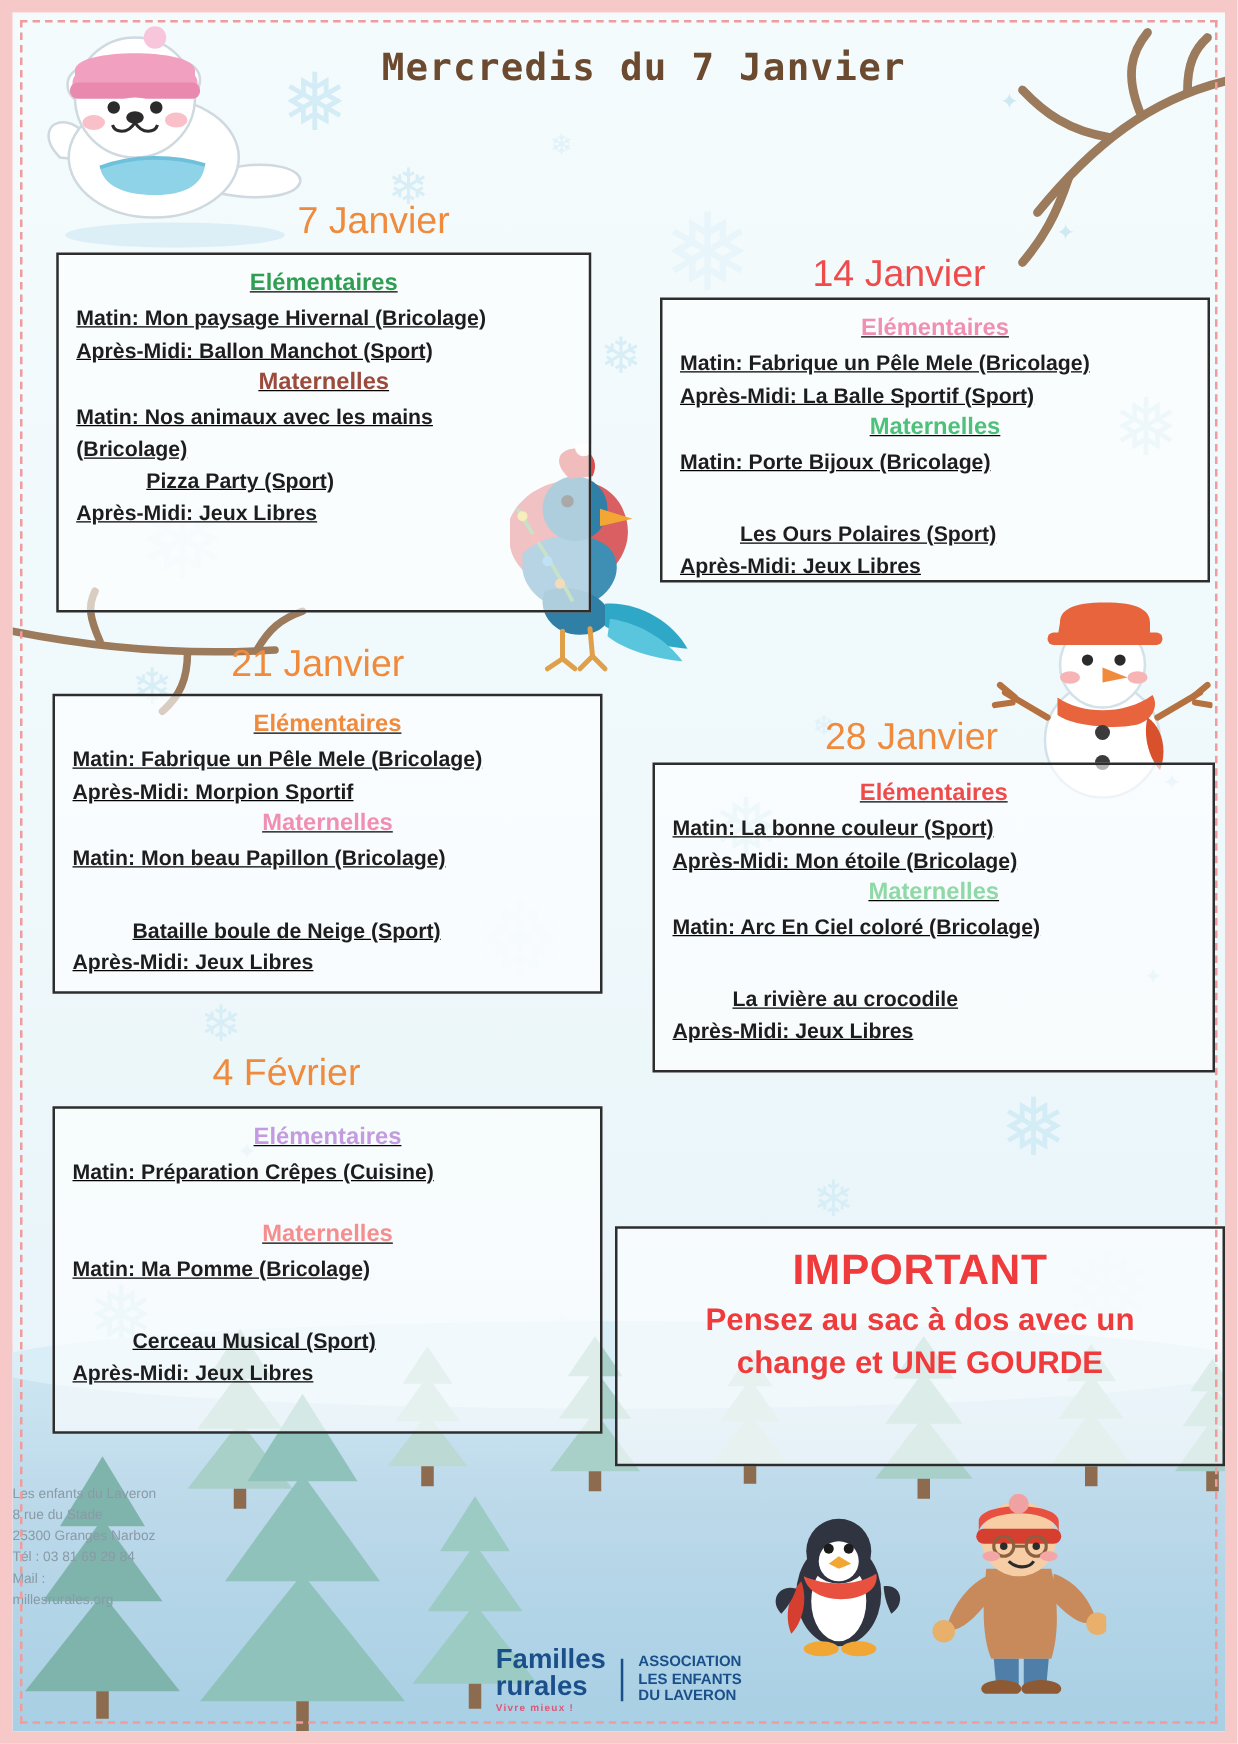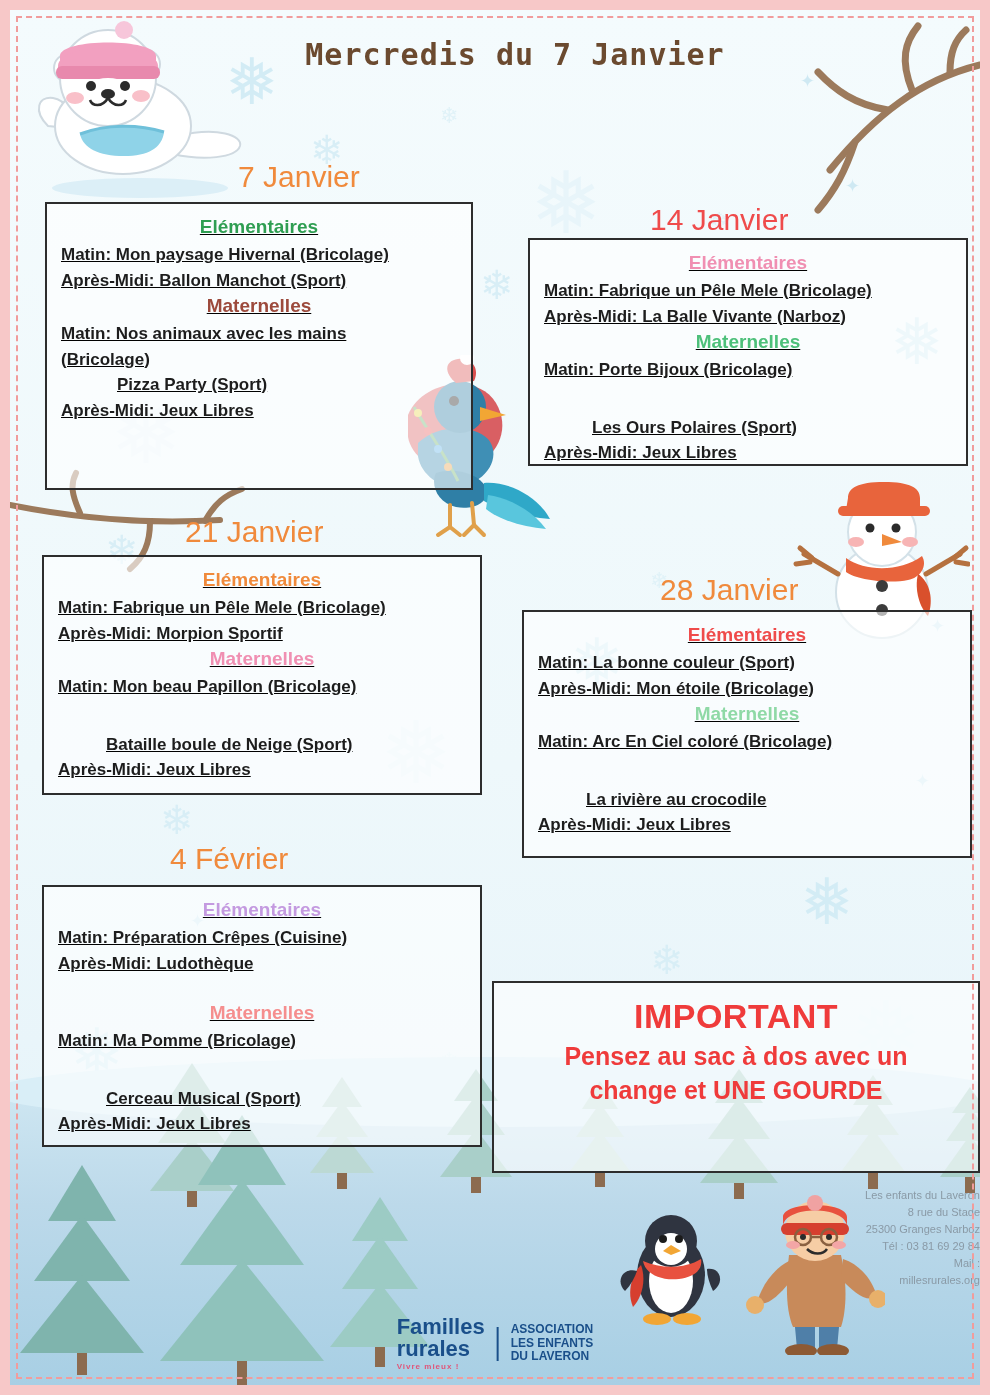--- a/index.html
+++ b/index.html
@@ -141,21 +141,21 @@
     border-right: var(--w) solid transparent;
     border-bottom: var(--h) solid var(--c);
     margin: -6px auto 0 auto;
   }
   .trunk { width: 10px; height: 16px; background:#8c6b4f; margin: 0 auto;}
 
   .footer {
     position: absolute;
     left: 0; width: 100%;
     bottom: 96px;
-    text-align: right;
+    text-align: left;
     font-size: 11px;
     color: #8a9aa6;
     line-height: 1.55;
     z-index: 18;
   }
   .logo {
     position:absolute;
     bottom: 14px; left: 50%; transform: translateX(-50%);
     display:flex; align-items:center; gap:12px;
     z-index: 18;
@@ -260,21 +260,21 @@
     <div class="row">Matin: Nos animaux avec les mains</div>
     <div class="row">(Bricolage)</div>
     <div class="row indent">Pizza Party (Sport)</div>
     <div class="row">Après-Midi: Jeux Libres</div>
   </div>
 
   <div class="daylabel red" style="top:193px;left:640px;">14 Janvier</div>
   <div class="card" style="top:228px;left:518px;width:440px;height:228px;">
     <div class="cat elem-pink">Elémentaires</div>
     <div class="row">Matin: Fabrique un Pêle Mele (Bricolage)</div>
-    <div class="row">Après-Midi: La Balle Vivante (Narboz)</div>
+    <div class="row">Après-Midi: La Balle Sportif (Sport)</div>
     <div class="cat mat-green">Maternelles</div>
     <div class="row">Matin: Porte Bijoux (Bricolage)</div>
     <div class="row indent2">Les Ours Polaires (Sport)</div>
     <div class="row">Après-Midi: Jeux Libres</div>
   </div>
 
   <svg class="bird" width="170" height="185" viewBox="0 0 170 185">
     <path d="M20 60 C 35 25, 90 18, 108 48 C 122 72, 112 98, 86 112 C 58 126, 24 106, 20 82 Z" fill="#d95f63"></path>
     <path d="M30 88 C 48 70, 84 68, 100 84 C 112 98, 104 122, 78 130 C 50 138, 28 114, 30 96 Z" fill="#3f8fb5"></path>
     <path d="M48 118 C 66 112, 90 118, 98 132 C 104 144, 88 156, 68 152 C 50 148, 42 130, 48 118 Z" fill="#2f7fa6"></path>
@@ -345,21 +345,20 @@
     <div class="cat mat-lightg">Maternelles</div>
     <div class="row">Matin: Arc En Ciel coloré (Bricolage)</div>
     <div class="row indent2">La rivière au crocodile</div>
     <div class="row">Après-Midi: Jeux Libres</div>
   </div>
 
   <div class="daylabel" style="top:832px;left:160px;">4 Février</div>
   <div class="card" style="top:875px;left:32px;width:440px;height:262px;">
     <div class="cat elem-violet">Elémentaires</div>
     <div class="row">Matin: Préparation Crêpes (Cuisine)</div>
-    <div class="row">Après-Midi: Ludothèque</div>
     <div class="cat mat-salmon" style="margin-top:26px;">Maternelles</div>
     <div class="row">Matin: Ma Pomme (Bricolage)</div>
     <div class="row indent2">Cerceau Musical (Sport)</div>
     <div class="row">Après-Midi: Jeux Libres</div>
   </div>
 
   <div class="important" style="top:935px;left:482px;width:488px;height:192px;">
     <div class="imp-title">IMPORTANT</div>
     <div class="imp-body">Pensez au sac à dos avec un</div>
     <div class="imp-body">change et UNE GOURDE</div>

